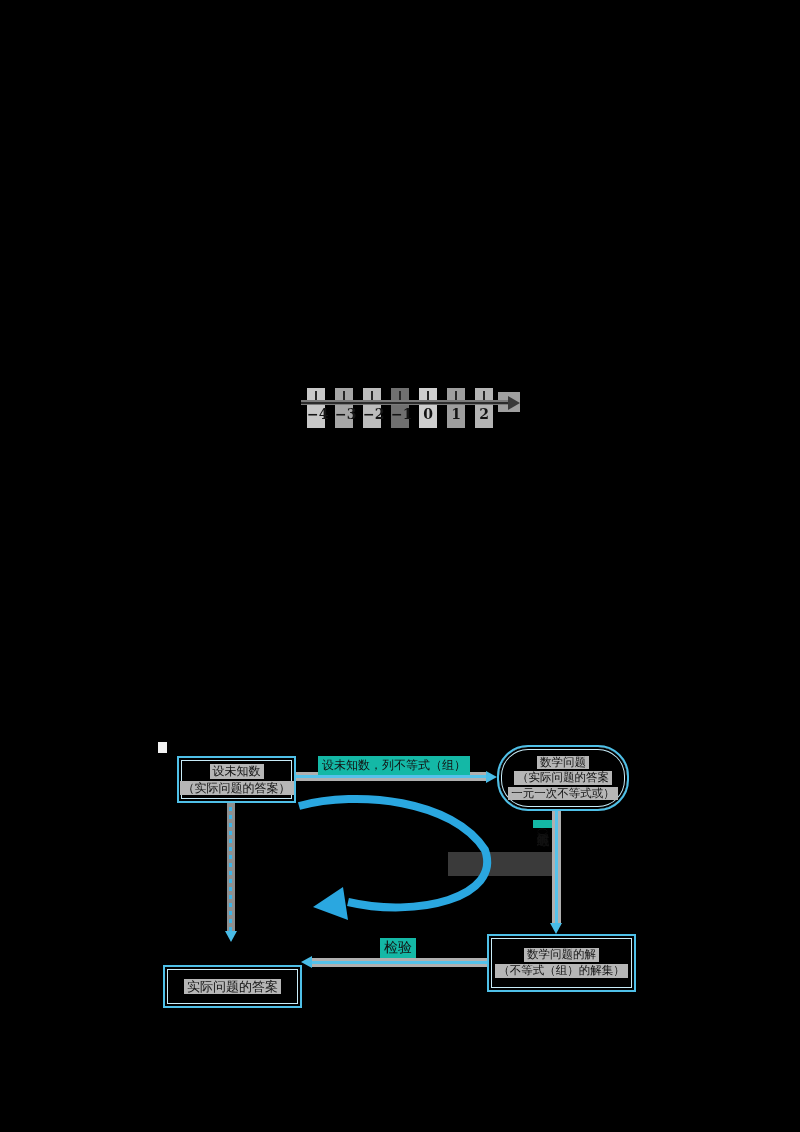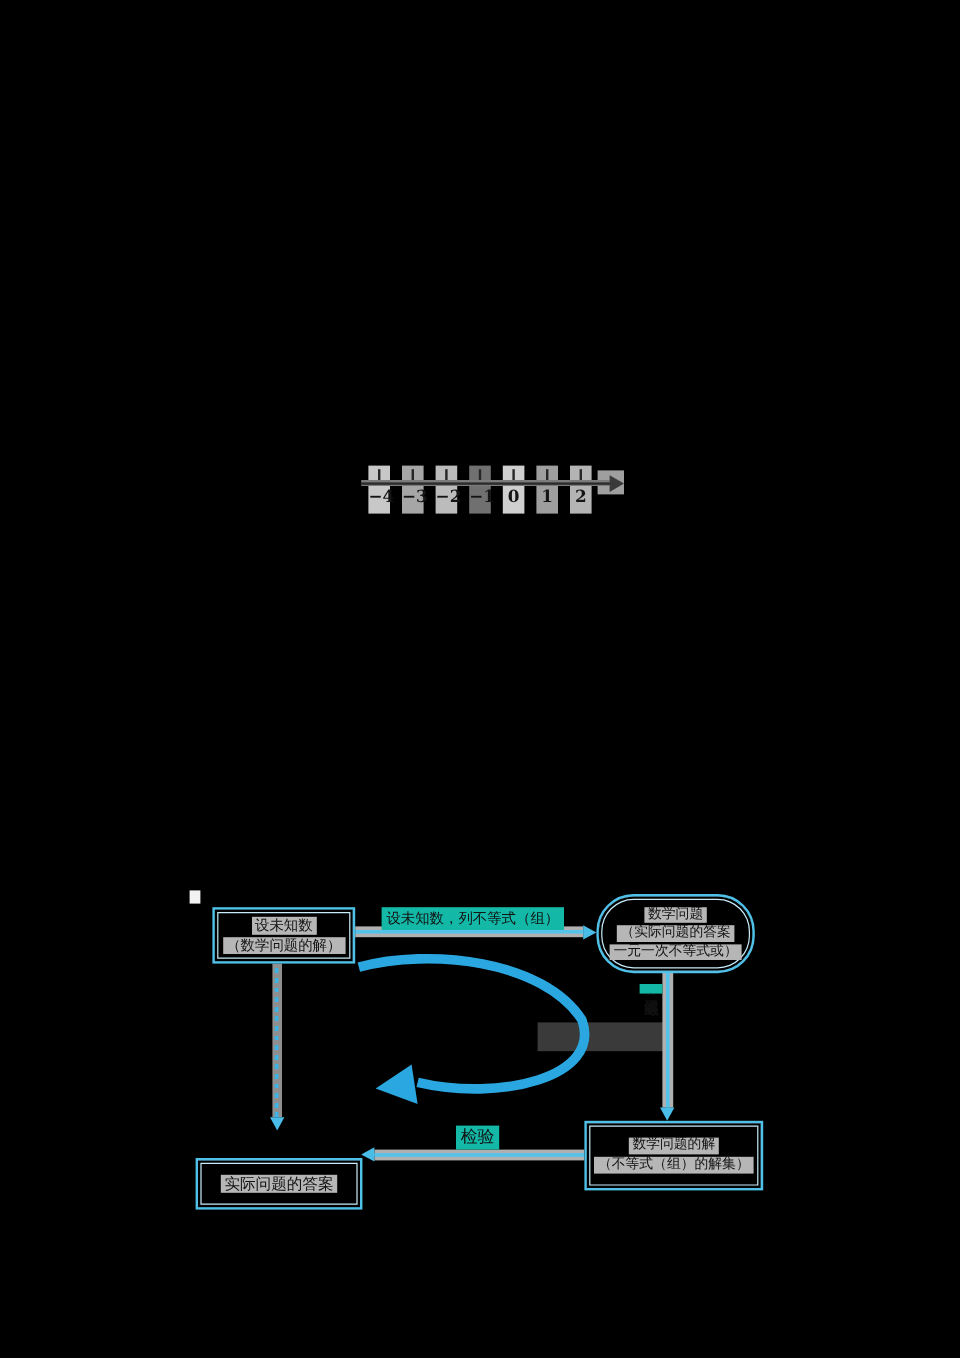--- a/index.html
+++ b/index.html
@@ -107,21 +107,21 @@
       </div>
     <div class="arr-down" style="left:225px;top:931px;"></div>
 
     <svg class="swoosh" width="220" height="150" viewBox="0 0 220 150">
       <path d="M 11 26 C 70 10, 165 20, 197 70 C 214 118, 128 138, 60 122" fill="none" stroke="#2aa7e0" stroke-width="8" stroke-linecap="butt"></path>
       <polygon points="25,127 55,107 60,140" fill="#2aa7e0"></polygon>
     </svg>
 
     <div class="fbox" style="left:177px;top:756px;width:115px;height:43px;font-size:12px;">
       <span class="tline">设未知数</span>
-      <span class="tline">（数学问题的解）</span>
+      <span class="tline">（实际问题的答案）</span>
     </div>
 
     <div class="fbox" style="left:497px;top:745px;width:128px;height:62px;font-size:11.5px;border-radius:31px;">
       <span class="tline">数学问题</span>
       <span class="tline">（实际问题的答案</span>
       <span class="tline">一元一次不等式或）</span>
     </div>
 
     <div class="fbox" style="left:487px;top:934px;width:145px;height:54px;font-size:11.5px;">
       <span class="tline">数学问题的解</span>

